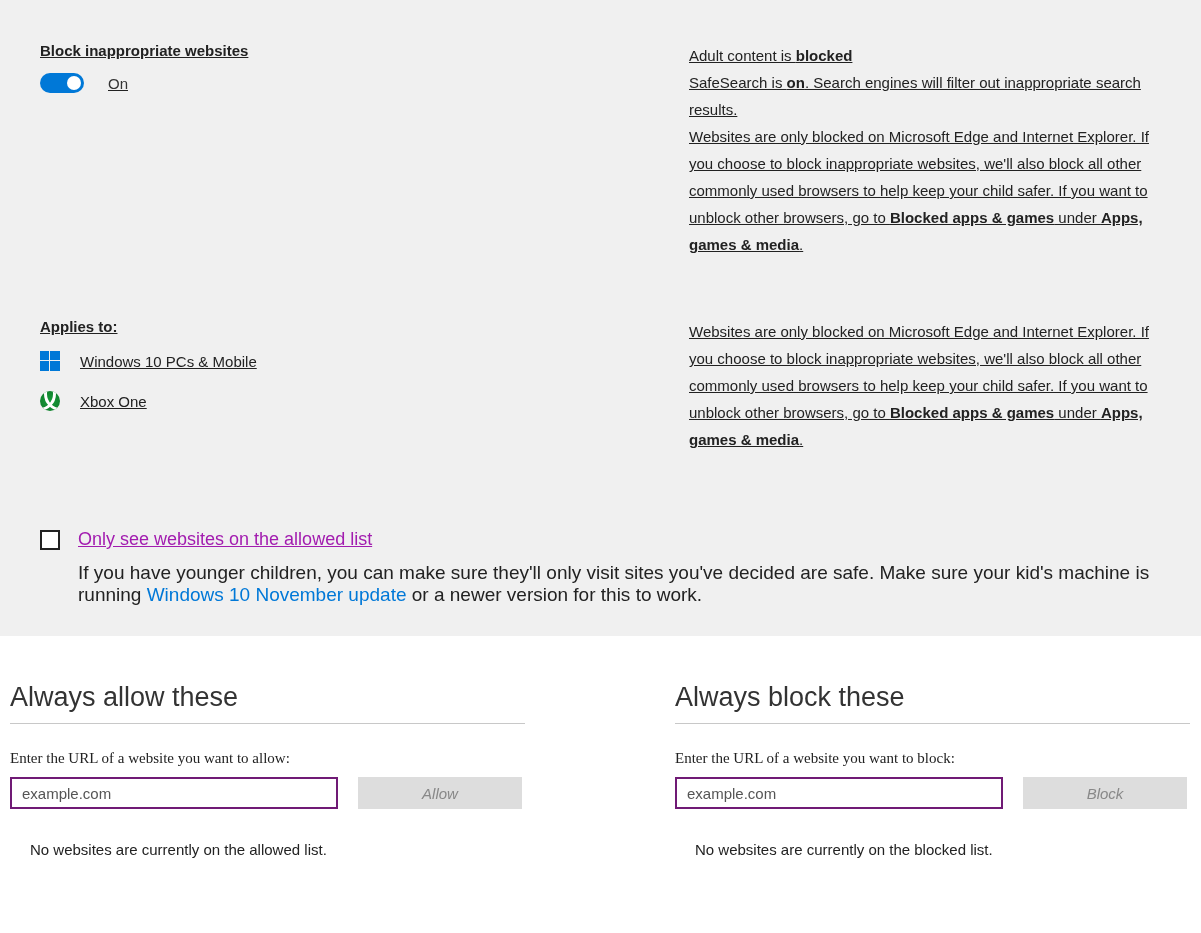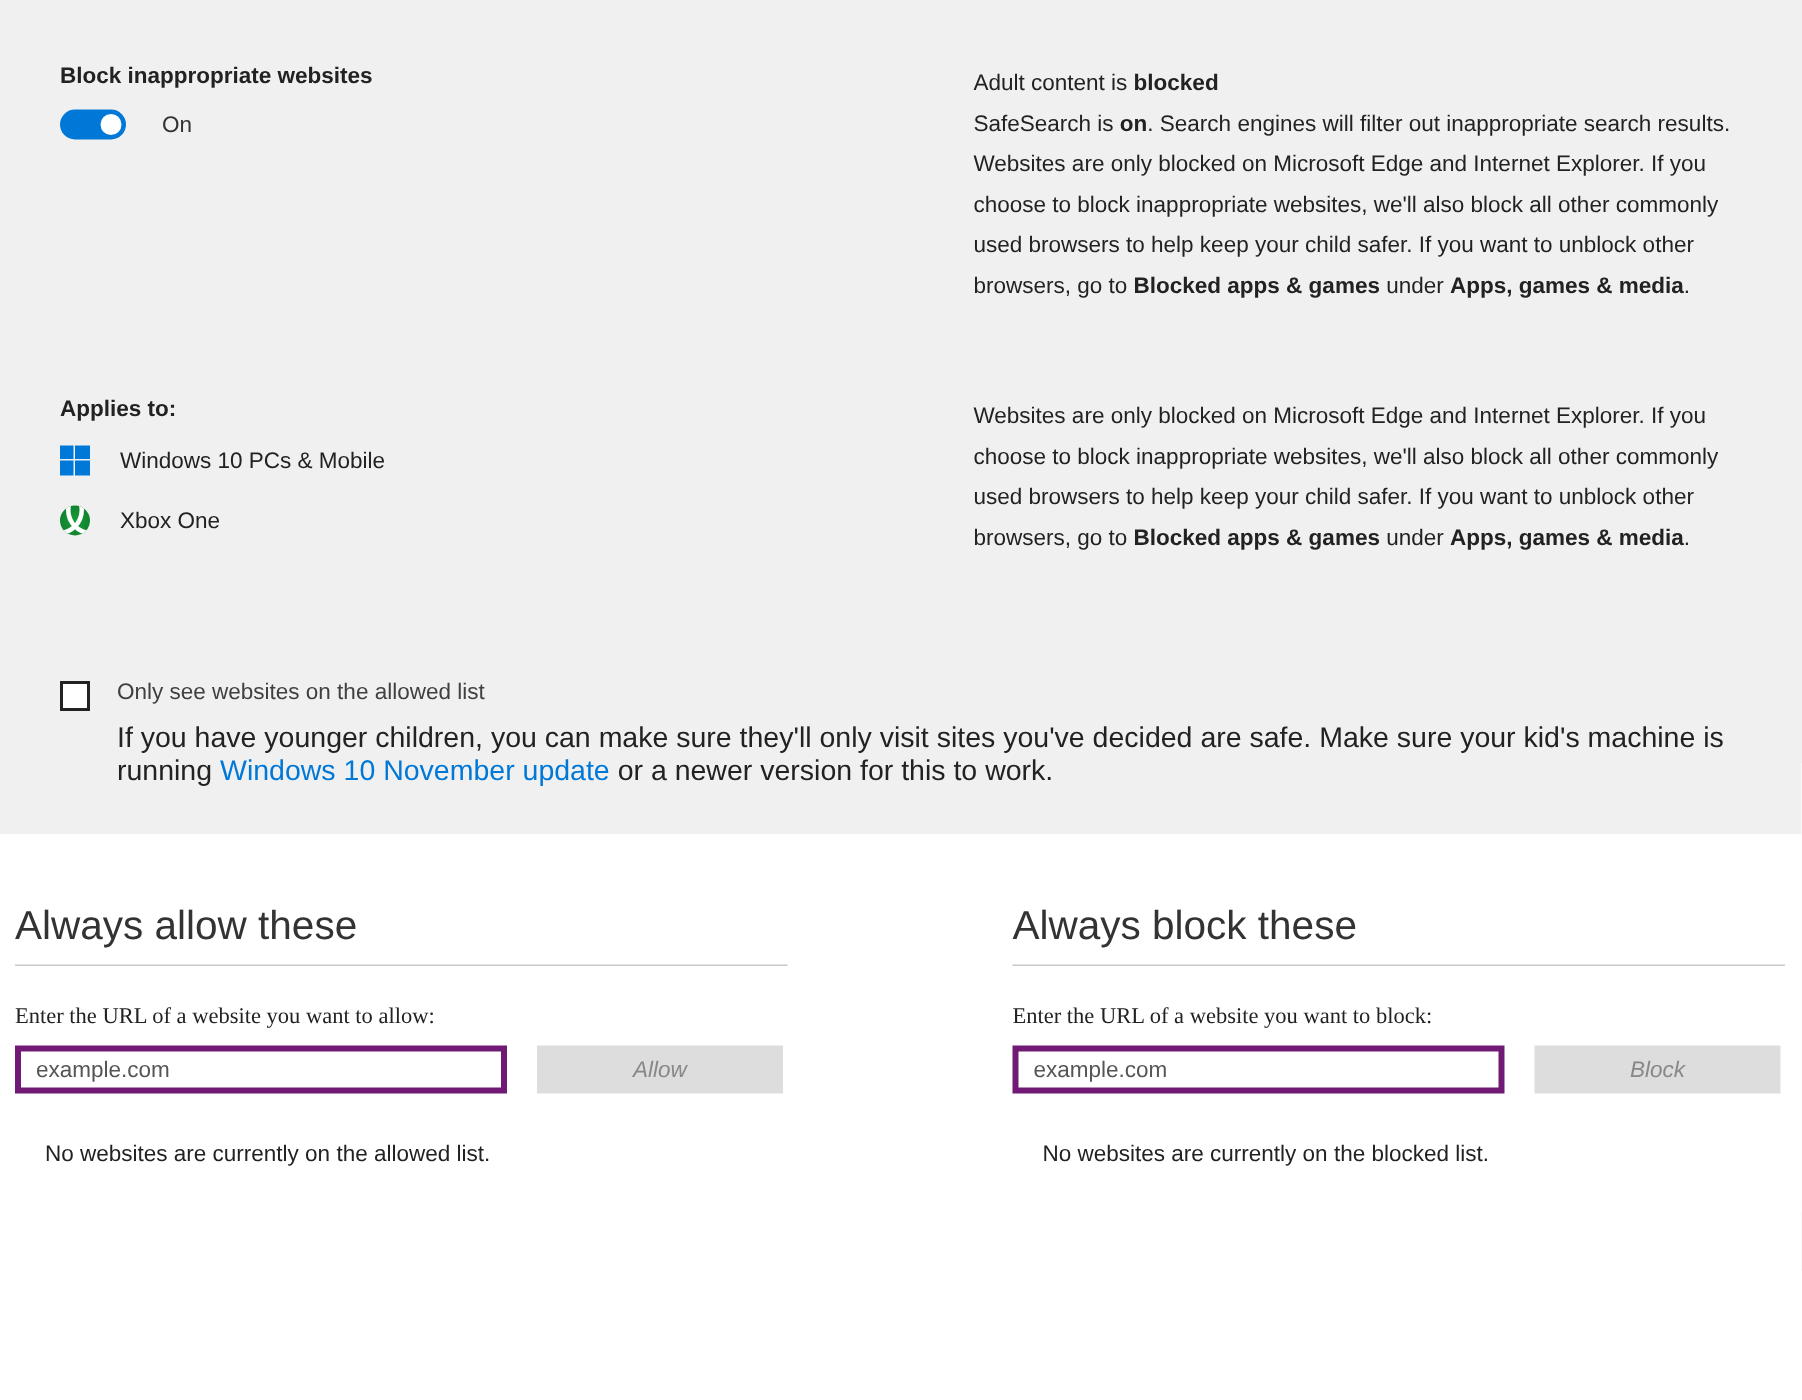--- a/index.html
+++ b/index.html
@@ -10,21 +10,22 @@
     color: #222;
     background: #fff;
     width: 1201px;
   }
   .gray-panel {
     background: #f0f0f0;
     padding: 42px 32px 30px 40px;
   }
   .two-col {
     display: flex;
-    gap: 34px;
+    gap: 74px;
+    text-decoration: underline;
   }
   .col-left {
     flex: 0 0 575px;
   }
   .col-right {
     flex: 1 1 auto;
   }
   .section-title {
     font-weight: 600;
     font-size: 15px;
@@ -110,22 +111,23 @@
   .checkbox {
     width: 20px; height: 20px;
     border: 2px solid #222;
     background: #fff;
     cursor: pointer;
     flex-shrink: 0;
     margin-top: 1px;
   }
   .checkbox-body { flex: 1; }
   .checkbox-label {
-    font-size: 15px;
-    color: #404040;
+    font-size: 18px;
+    color: #a21caf;
+    text-decoration: underline;
   }
   .checkbox-help {
     margin-top: 12px;
     font-size: 19px;
     line-height: 22px;
     color: #222;
   }
   .checkbox-help a { color: #0078d7; text-decoration: none; }
   .lower {
     display: flex;
@@ -150,21 +152,21 @@
     font-family: Liberation Serif, serif;
   }
   .input-row {
     display: flex;
     gap: 20px;
     align-items: center;
   }
   .url-input {
     width: 328px;
     height: 32px;
-    border: 4px solid #701a75;
+    border: 2px solid #701a75;
     padding: 0 10px;
     font-size: 15px;
     color: #555;
     font-family: inherit;
     background: #fff;
   }
   .url-input::placeholder { color: #555; }
   .action-btn {
     width: 164px;
     height: 32px;

